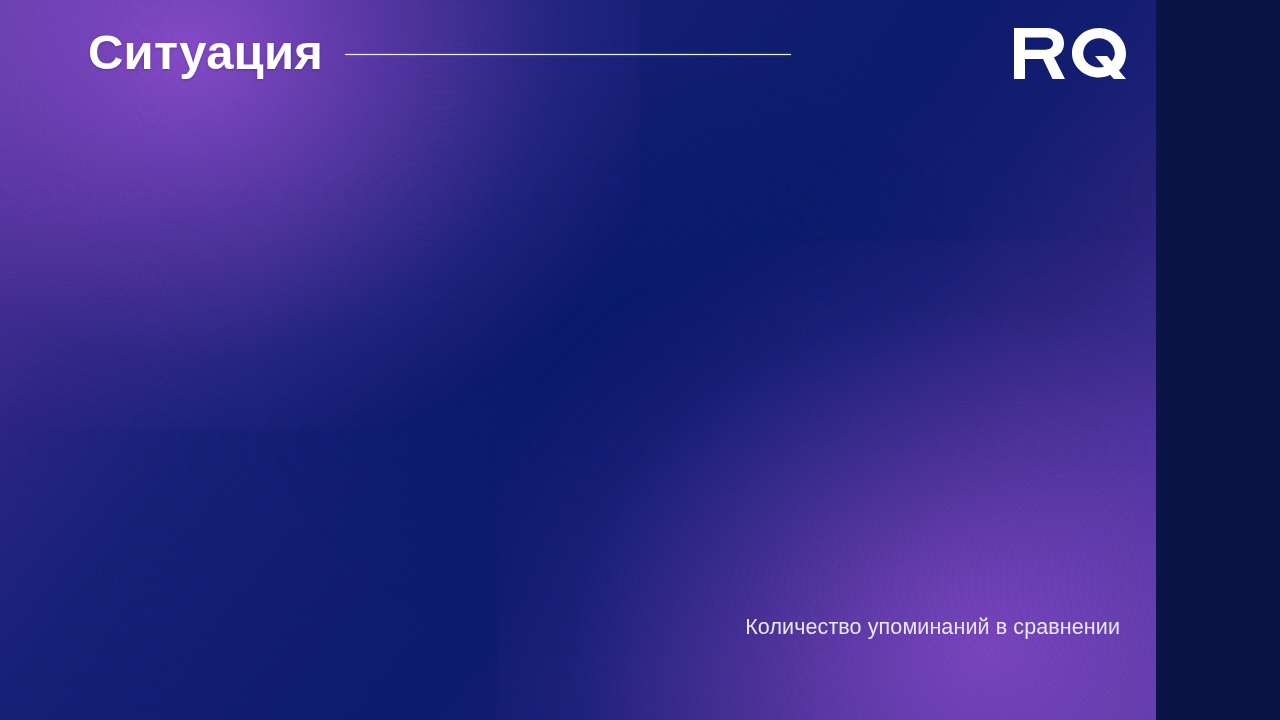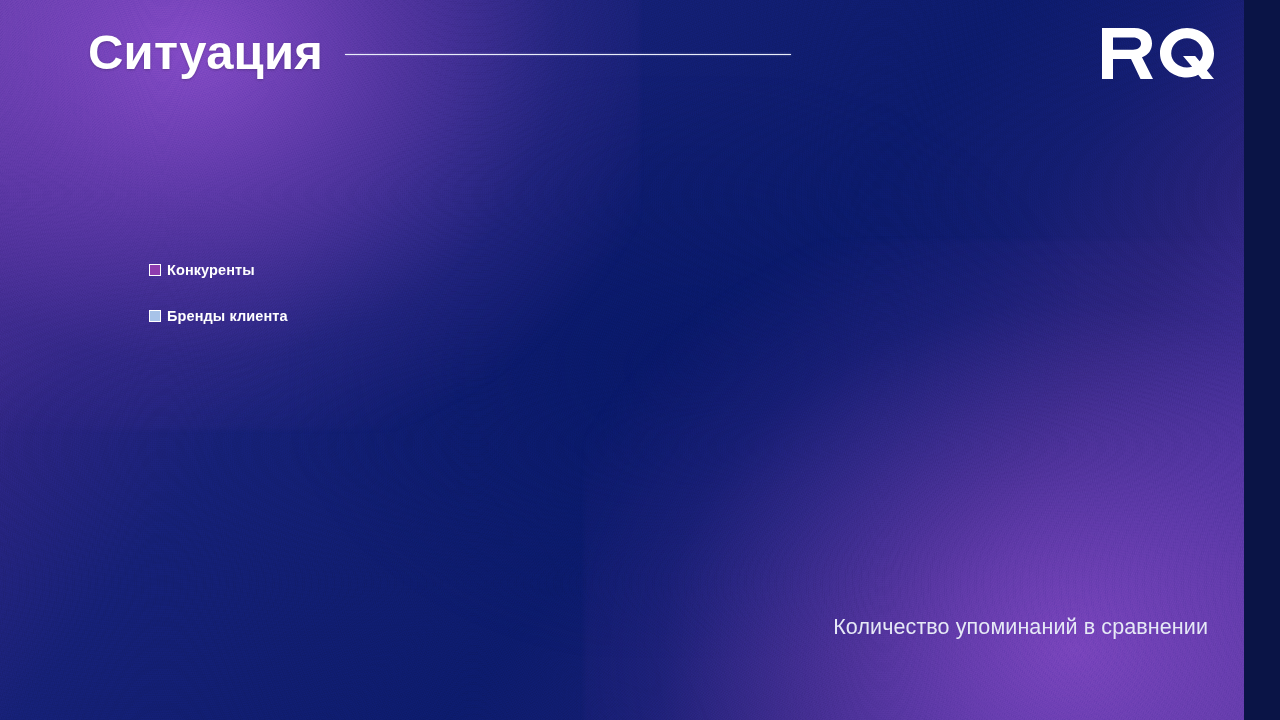--- a/index.html
+++ b/index.html
@@ -2,21 +2,21 @@
 <html><head>
 <meta charset="utf-8">
 <style>
   html, body {
     margin: 0;
     padding: 0;
     background: #0a1446;
   }
   #slide {
     position: relative;
-    width: 1244px;
+    width: 1156px;
     height: 720px;
     overflow: hidden;
     font-family: "Liberation Sans", sans-serif;
     background-color: #14206f;
   }
   
   .bg-base {
     position: absolute;
     inset: 0;
     background: linear-gradient(128deg,
@@ -202,29 +202,19 @@
       <path d="M0 0 H32 C44 0 50 7 50 15.5 C50 22 46.5 27 40 29.2 L51 51 H38.5 L29 31 H11 V51 H0 Z
                M11 9.5 V21.8 H31 C36 21.8 39 19.3 39 15.6 C39 11.9 36 9.5 31 9.5 Z" fill="#ffffff"></path>
 
       <path d="M85 0 C100 0 112 11.4 112 25.5 C112 32.2 109.3 38.2 104.9 42.6 L112 51 H99.8 L96.2 46.8
                C92.9 48.6 89.1 49.6 85 49.6 C70 49.6 58 38.2 58 25.5 C58 11.4 70 0 85 0 Z
                M85 10.2 C76.2 10.2 69.2 17 69.2 25.5 C69.2 33 76.2 39.5 85 39.5 C86.8 39.5 88.5 39.2 90.1 38.7
                L81 28 H93.2 L97.6 33.2 C99.7 31 100.8 28.4 100.8 25.5 C100.8 17 93.8 10.2 85 10.2 Z" fill="#ffffff"></path>
     </svg>
   </div>
 
-  <div class="legend">
-    <div class="legend-item">
-      <span class="legend-swatch" style="background:#8e3cae"></span>
-      <span class="legend-label">Конкуренты</span>
-    </div>
-    <div class="legend-item">
-      <span class="legend-swatch" style="background:#a8c3e8"></span>
-      <span class="legend-label">Бренды клиента</span>
-    </div>
-  </div>
 
 
   <div class="caption">
     <div>Количество упоминаний в сравнении</div>
   </div>
 
 </div>
 
 </body></html>

